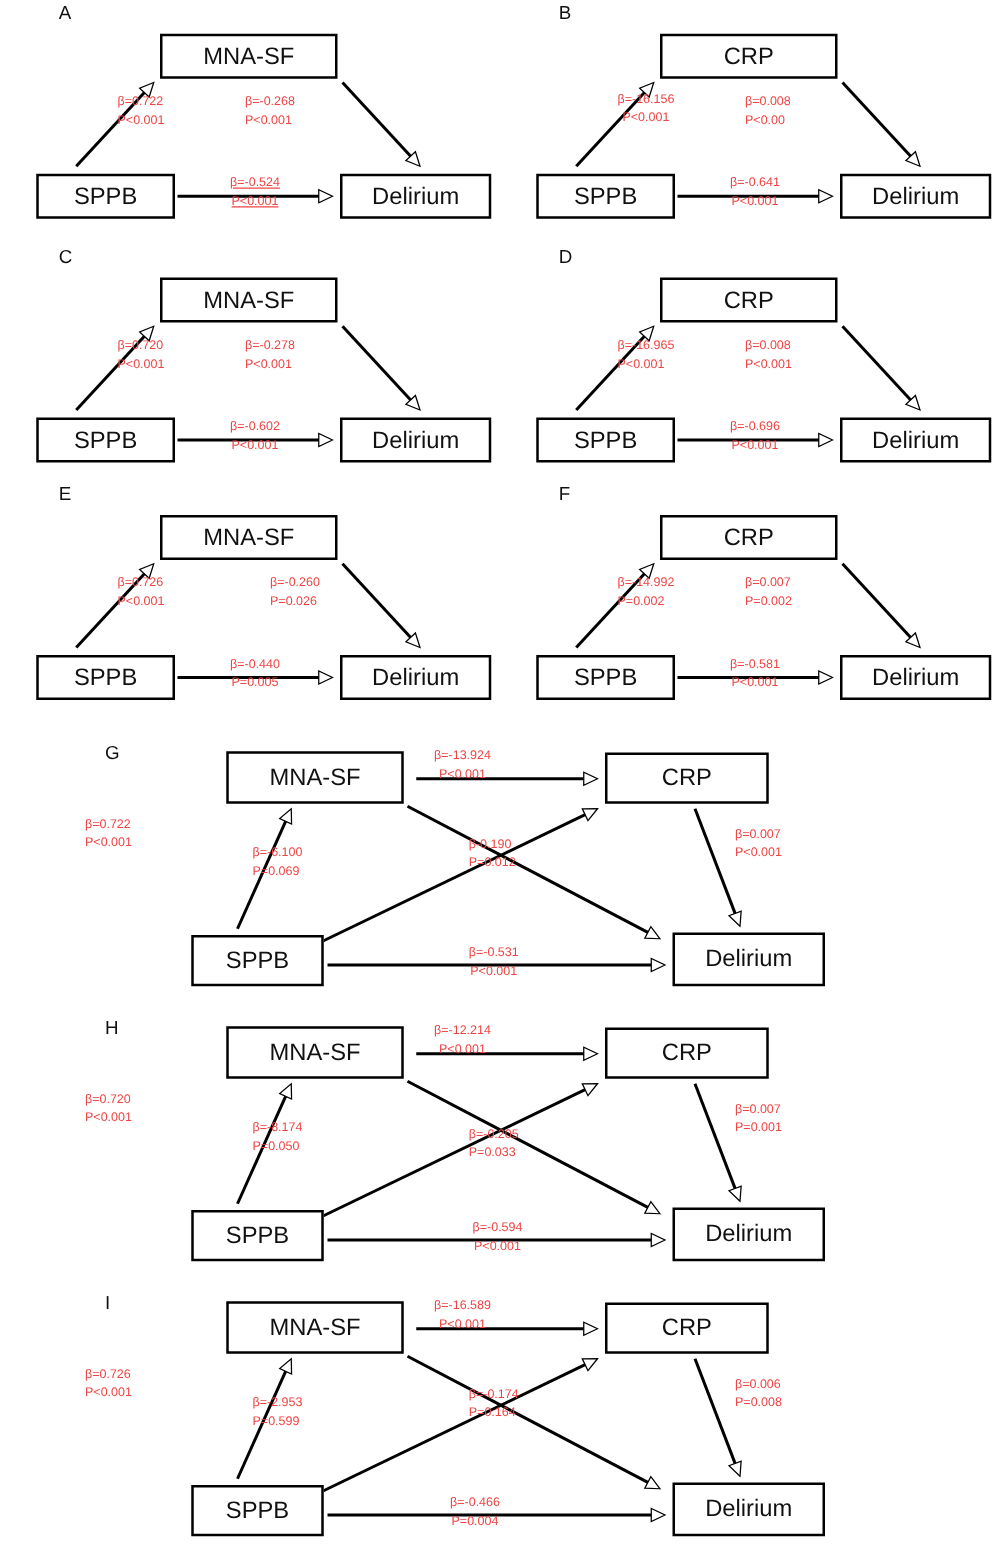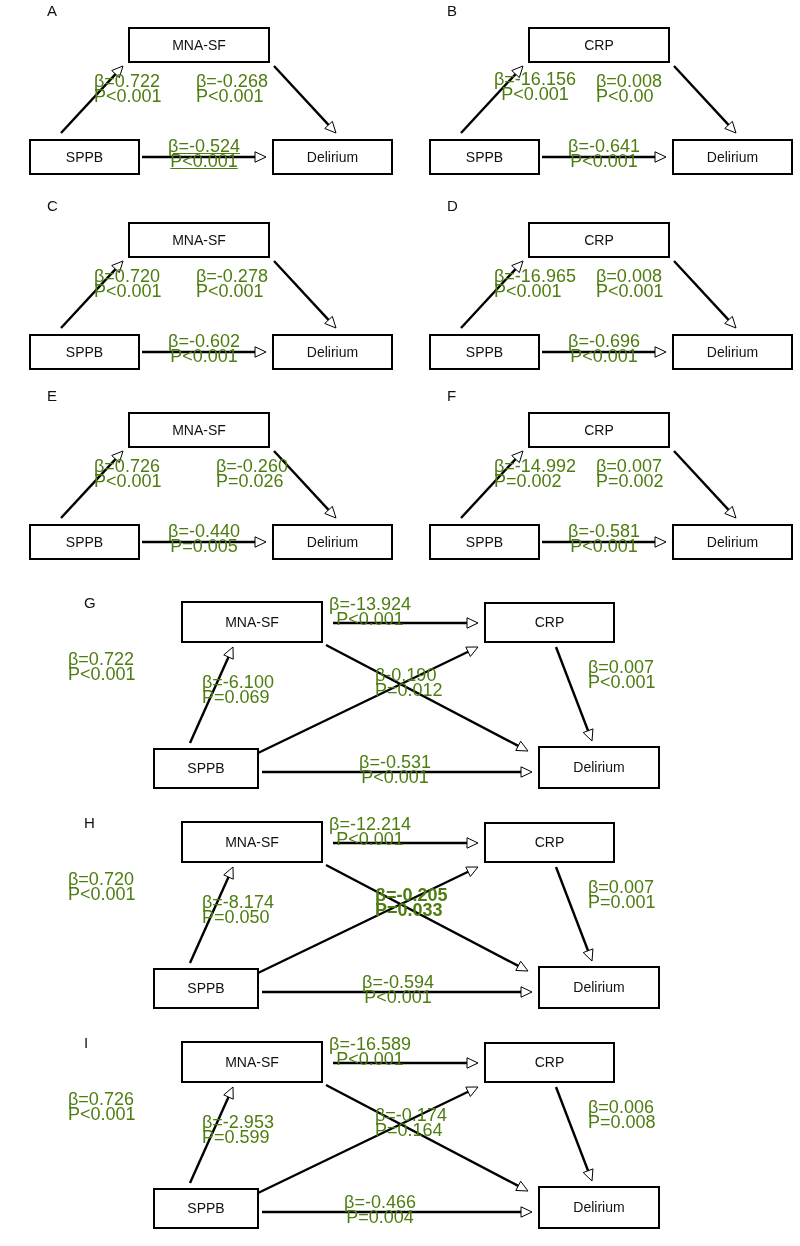--- a/index.html
+++ b/index.html
@@ -4,22 +4,22 @@
 <style>
   html,body{margin:0;padding:0;background:#ffffff;}
   body{width:800px;height:1246px;position:relative;
        font-family:"Liberation Sans","DejaVu Sans",sans-serif;
        color:#000;overflow:hidden;}
   #figure{position:absolute;left:0;top:0;width:800px;height:1246px;}
   .panel{position:absolute;}
   .panel-letter{position:absolute;font-size:15px;line-height:15px;color:#111;}
   .node{position:absolute;box-sizing:border-box;border:2.2px solid #000;
         background:#fff;display:flex;align-items:center;justify-content:center;}
-  .node span{font-size:14px;line-height:15px;white-space:nowrap;color:#111;}
-  .edge-label{position:absolute;font-size:18px;line-height:15px;white-space:nowrap;color:#4d7c0f;}
+  .node span{font-size:19px;line-height:15px;white-space:nowrap;color:#111;}
+  .edge-label{position:absolute;font-size:10px;line-height:15px;white-space:nowrap;color:#ef4444;}
   svg.links{position:absolute;left:0;top:0;overflow:visible;}
   svg.links line,svg.links path{stroke:#000;fill:none;}
 </style>
 </head>
 <body>
 
 <div id="figure">
     <div class="panel" style="left: 0px; top: 0px; width: 400px; height: 195px;">
       <svg class="links" width="400" height="195">
         <line x1="61" y1="133" x2="115.52891489243314" y2="74.07359197108032" stroke-width="2.4"></line>
@@ -298,21 +298,21 @@
         <div>P&lt;0.001</div>
       </div>
       <div class="edge-label" style="left: 370px; top: 12px; transform: translateX(-50%); text-align: center;">
         <div>β=-12.214</div>
         <div>P&lt;0.001</div>
       </div>
       <div class="edge-label" style="left: 202px; top: 90px;">
         <div>β=-8.174</div>
         <div>P=0.050</div>
       </div>
-      <div class="edge-label" style="left: 375px; top: 83px; font-weight: bold;">
+      <div class="edge-label" style="left: 375px; top: 95px;">
         <div>β=-0.205</div>
         <div>P=0.033</div>
       </div>
       <div class="edge-label" style="left: 588px; top: 75px;">
         <div>β=0.007</div>
         <div>P=0.001</div>
       </div>
       <div class="edge-label" style="left: 398px; top: 170px; transform: translateX(-50%); text-align: center;">
         <div>β=-0.594</div>
         <div>P&lt;0.001</div>

